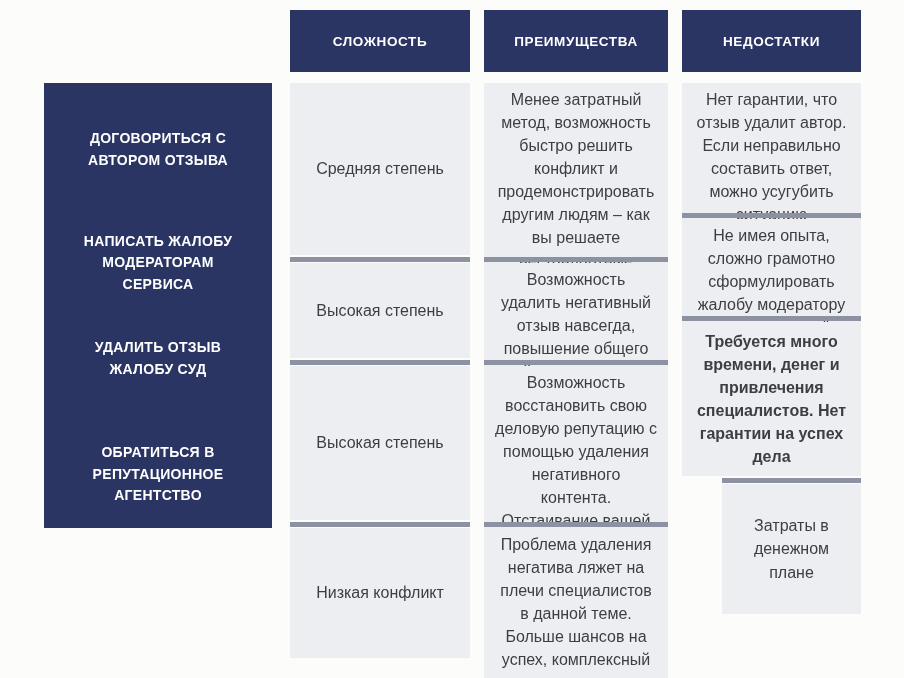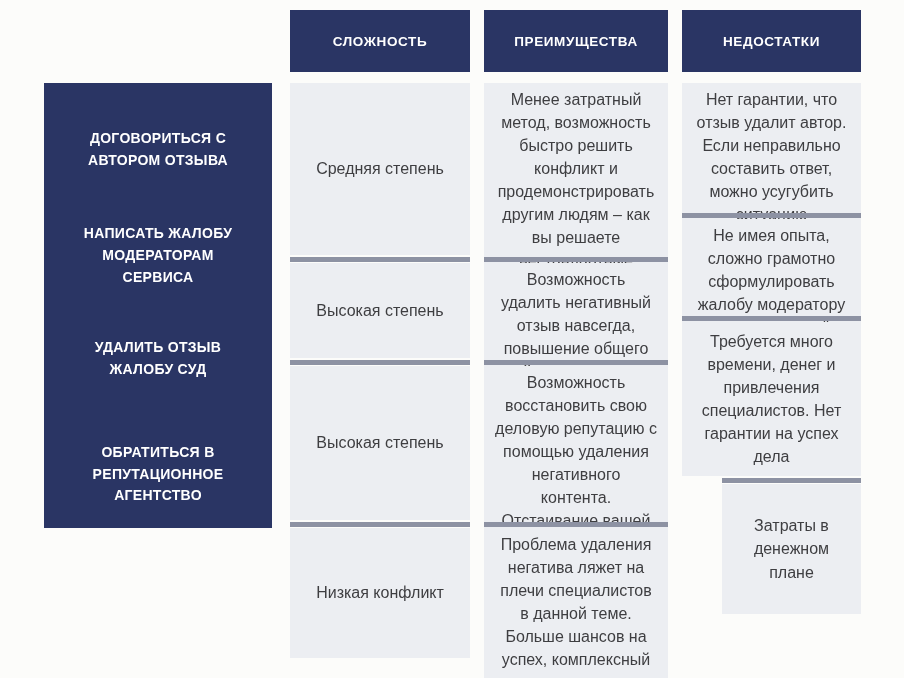--- a/index.html
+++ b/index.html
@@ -84,21 +84,21 @@
 <div class="canvas">
 
   <div class="hdr" style="left:290px; width:180px;">СЛОЖНОСТЬ</div>
   <div class="hdr" style="left:484px; width:184px;">ПРЕИМУЩЕСТВА</div>
   <div class="hdr" style="left:682px; width:179px;">НЕДОСТАТКИ</div>
 
   <div class="sidebar">
     <div class="side-band" style="height:172px;">
       <span class="side-label">ДОГОВОРИТЬСЯ С АВТОРОМ ОТЗЫВА</span>
     </div>
-    <div class="side-band" style="height:103px;">
+    <div class="side-band" style="height:103px;align-items:flex-end;">
       <span class="side-label">НАПИСАТЬ ЖАЛОБУ МОДЕРАТОРАМ СЕРВИСА</span>
     </div>
     <div class="side-band" style="height:162px;">
       <span class="side-label">УДАЛИТЬ ОТЗЫВ ЖАЛОБУ СУД</span>
     </div>
     <div class="side-band" style="height:138px;">
       <span class="side-label">ОБРАТИТЬСЯ В РЕПУТАЦИОННОЕ АГЕНТСТВО</span>
     </div>
   </div>
 
@@ -139,21 +139,21 @@
   </div>
 
   <div class="col" style="left:682px; width:179px;">
     <div class="band" style="height:128px;">
       <div class="cell">Нет гарантии, что отзыв удалит автор. Если неправильно составить ответ, можно усугубить ситуацию</div>
     </div>
     <div class="band" style="height:103px;">
       <div class="sep"></div>
       <div class="cell">Не имея опыта, сложно грамотно сформулировать жалобу модератору и доказать своё мнение</div>
     </div>
-    <div class="band" style="height:162px;">
+    <div class="band" style="height:162px;font-weight:bold;">
       <div class="sep"></div>
       <div class="cell">Требуется много времени, денег и привлечения специалистов. Нет гарантии на успех дела</div>
     </div>
     <div class="band" style="height:138px;padding-left:40px;">
       <div class="sep"></div>
       <div class="cell">Затраты в денежном плане</div>
     </div>
   </div>
 
 </div>

